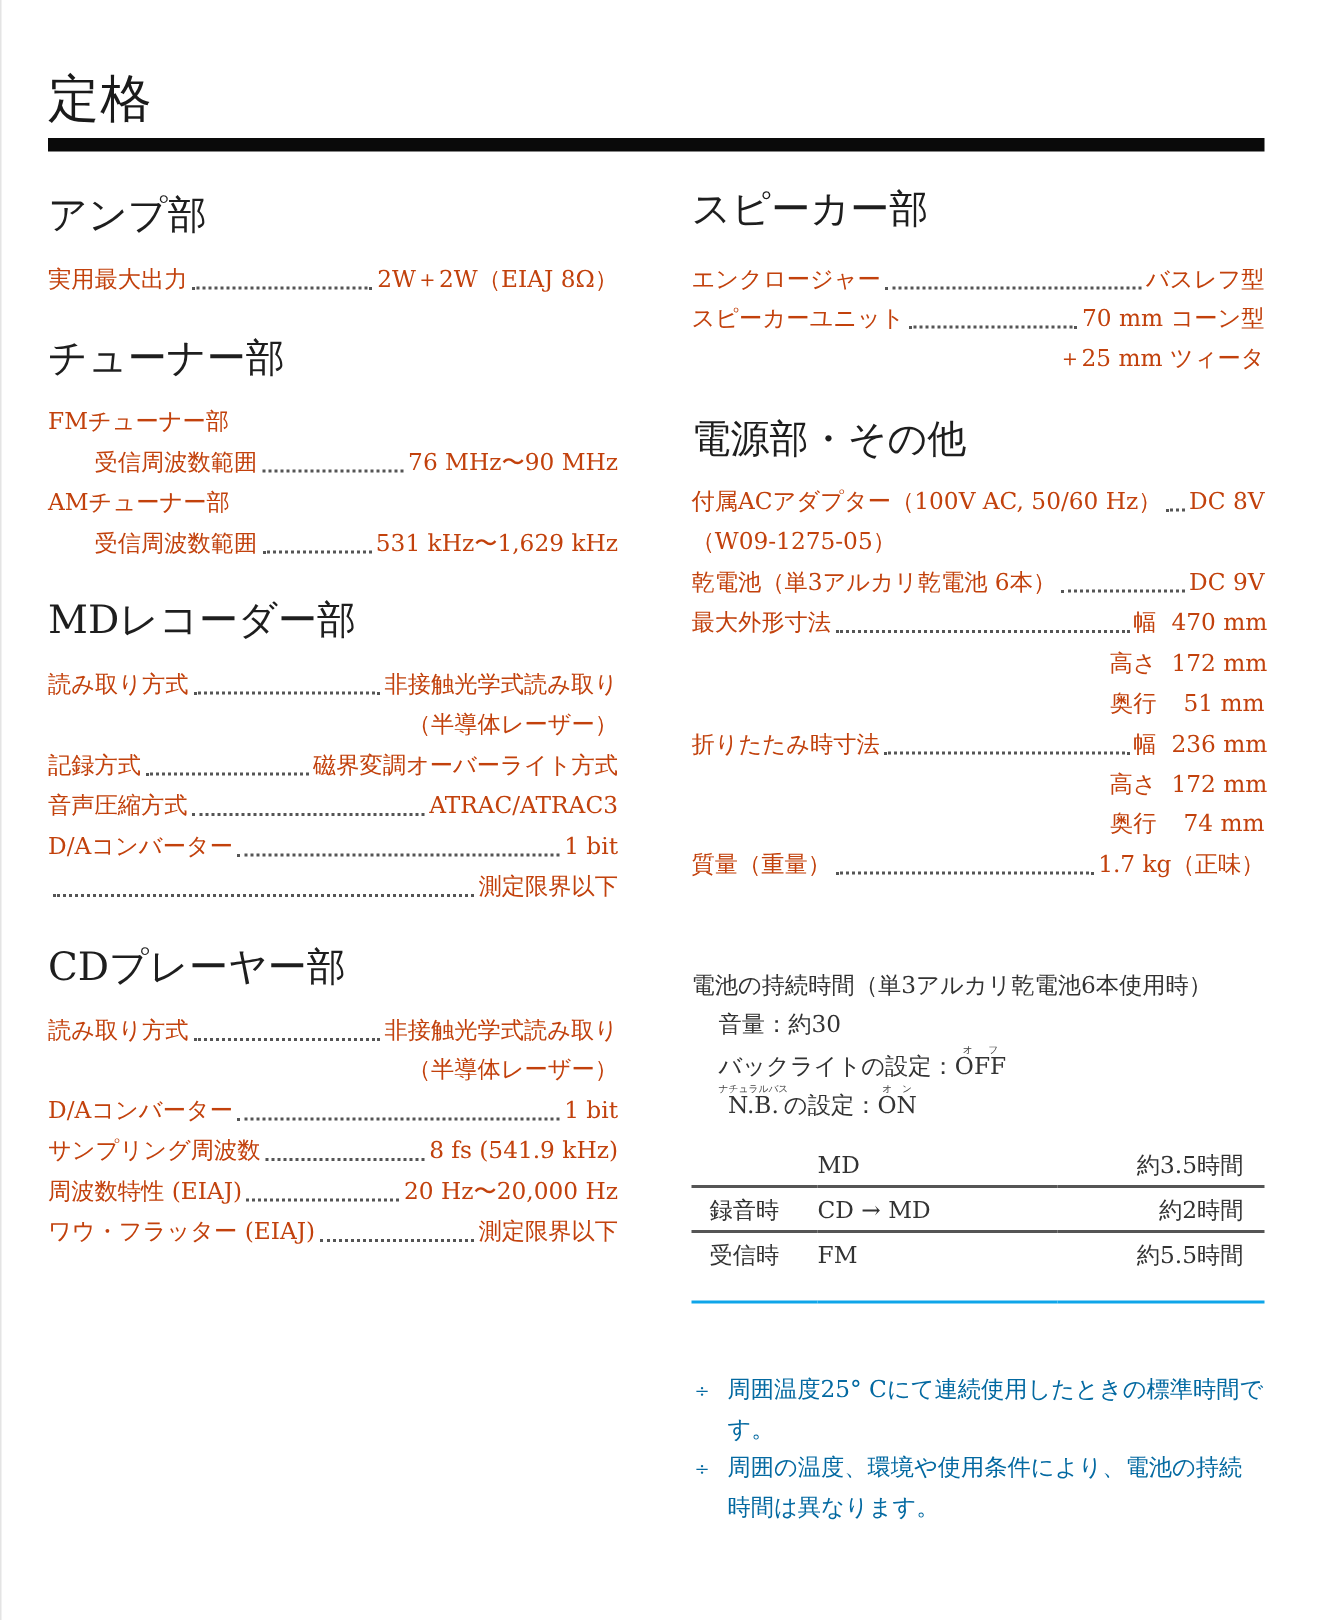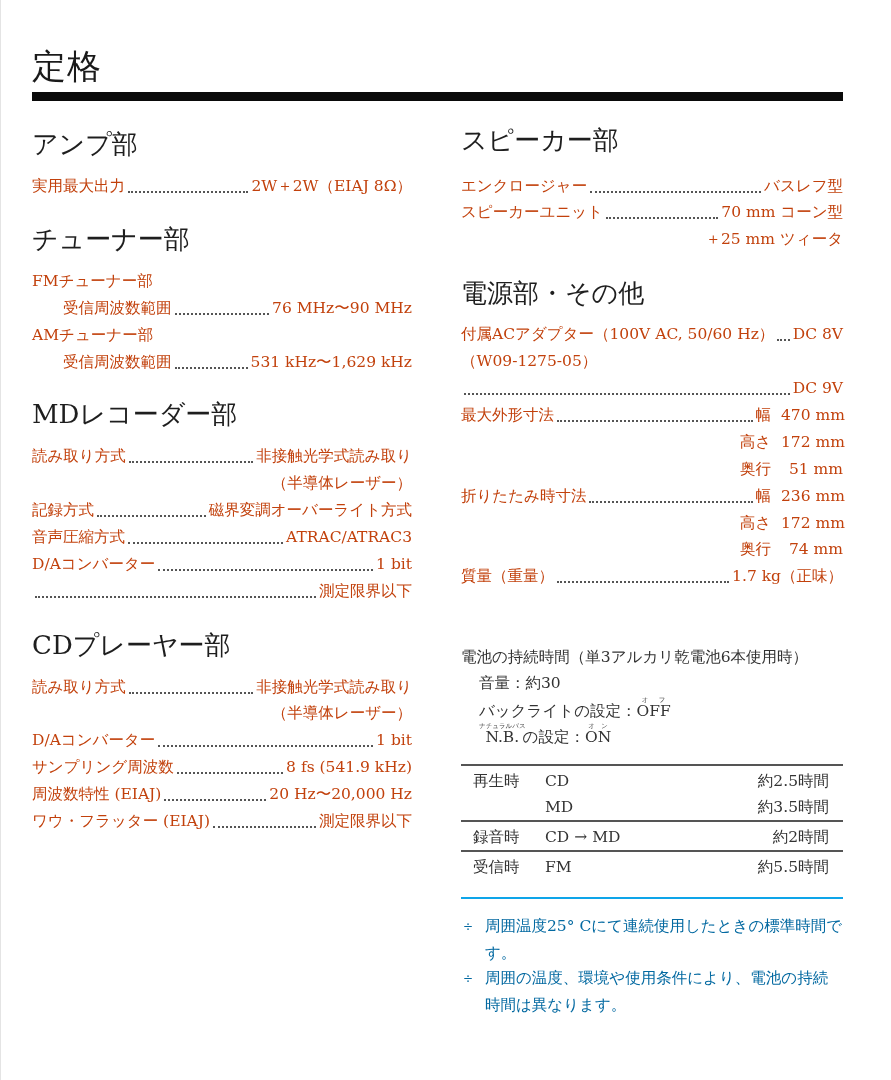--- a/index.html
+++ b/index.html
@@ -188,20 +188,21 @@
   <h2 class="section-heading" style="top:277px">電源部・その他</h2>
   <div class="row" style="top:321px">
     <span class="lbl">付属ACアダプター（100V AC, 50/60 Hz）</span>
     <span class="dots"></span>
     <span class="val">DC 8V</span>
   </div>
   <div class="row plain" style="top:348px">
     <span class="lbl">（W09-1275-05）</span>
   </div>
   <div class="row" style="top:375px">
+    <span class="lbl">乾電池（単3アルカリ乾電池 6本）</span>
     <span class="dots"></span>
     <span class="val">DC 9V</span>
   </div>
   <div class="row" style="top:402px">
     <span class="lbl">最大外形寸法</span>
     <span class="dots"></span>
     <span class="val"><span class="dim-label" style="width:auto;margin-right:10px">幅</span><span class="dim-val">470 mm</span></span>
   </div>
   <div class="row cont" style="top:429px">
     <span class="val"><span class="dim-label">高さ</span><span class="dim-val">172 mm</span></span>
@@ -230,25 +231,20 @@
   <div class="battery-line" style="top:670px">音量：約30</div>
   <div class="battery-line" style="top:696px">
     <span>バックライトの設定：</span><ruby><span>OFF</span><rt>オフ</rt></ruby>
   </div>
   <div class="battery-line" style="top:722px">
     <ruby><span>N.B.</span><rt>ナチュラルバス</rt></ruby><span>の設定：</span><ruby><span>ON</span><rt>オン</rt></ruby>
   </div>
 
   <table class="battery-table">
     <tbody>
-      <tr class="grp-top">
-        <td class="mode">再生時</td>
-        <td class="source">CD</td>
-        <td class="time">約2.5時間</td>
-      </tr>
       <tr>
         <td class="mode"></td>
         <td class="source">MD</td>
         <td class="time">約3.5時間</td>
       </tr>
       <tr class="grp-top">
         <td class="mode">録音時</td>
         <td class="source">CD → MD</td>
         <td class="time">約2時間</td>
       </tr>

